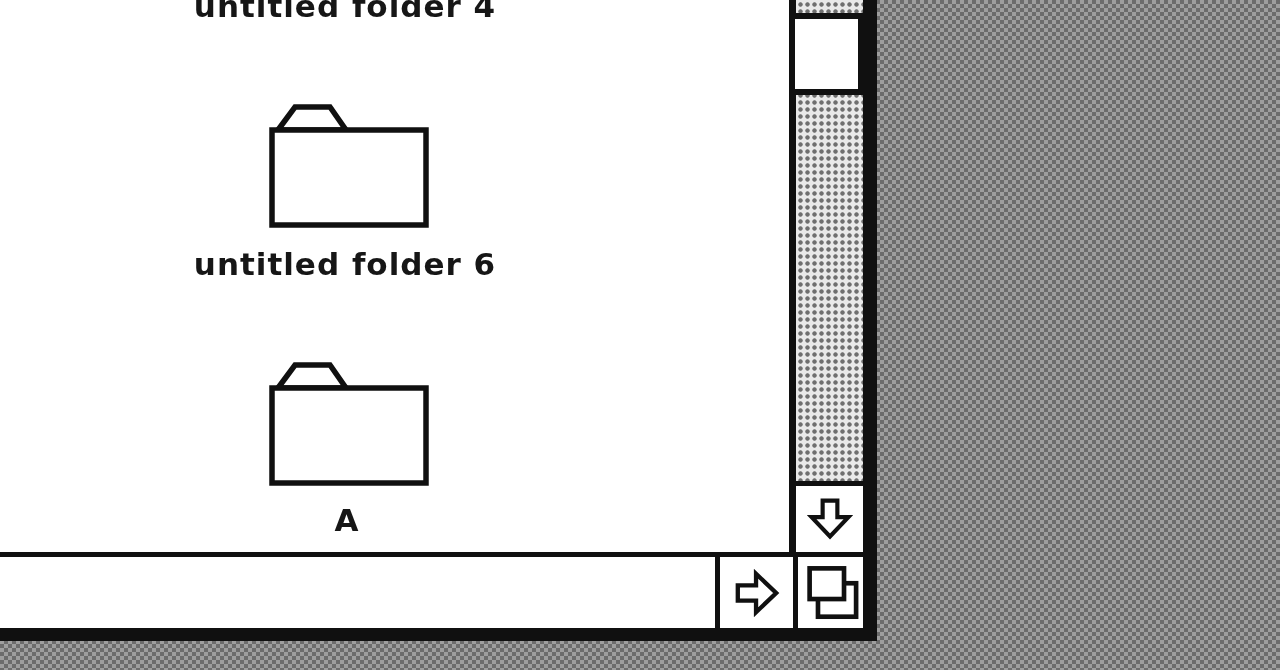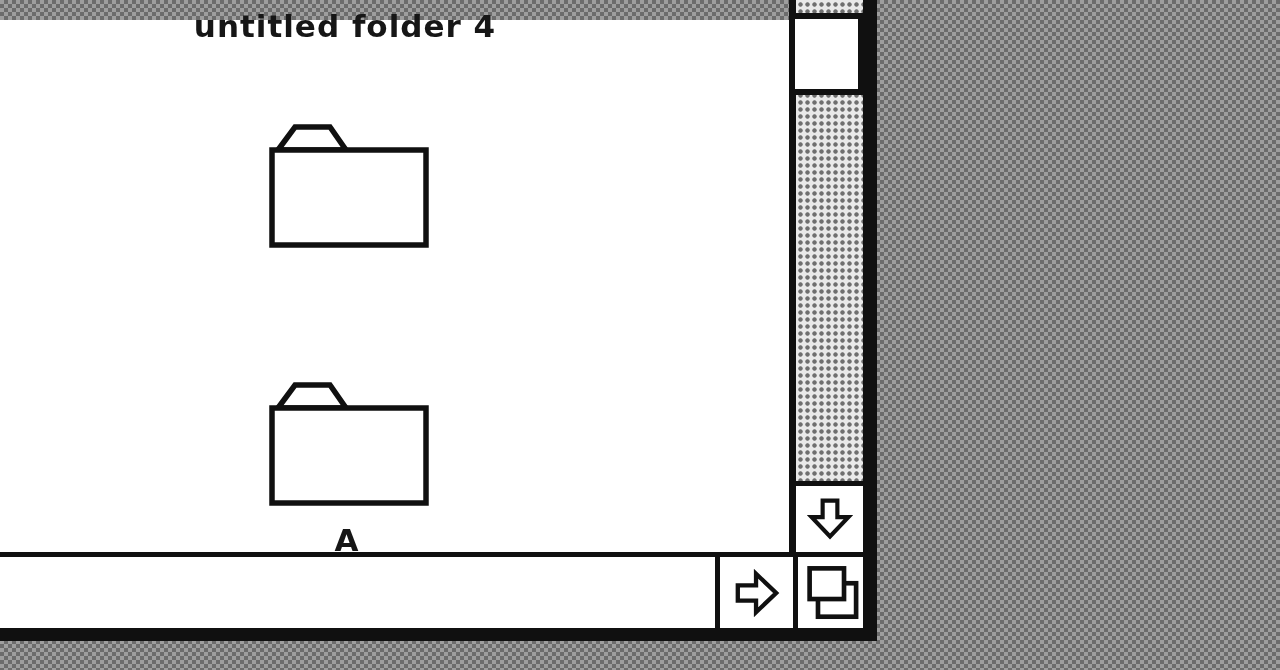--- a/index.html
+++ b/index.html
@@ -17,21 +17,21 @@
     width:1280px;height:670px;
     overflow:hidden;
     
     background:repeating-conic-gradient(var(--desktop-dark) 0% 25%, var(--desktop-light) 0% 50%);
     background-size:8px 8px;
     font-family:"DejaVu Sans","Liberation Sans",sans-serif;
   }
   .abs{position:absolute;box-sizing:border-box;}
 
   
-  .content{left:0;top:0;width:789px;height:552px;background:var(--window-bg);margin-top:20px;}
+  .content{left:0;top:0;width:789px;height:552px;background:var(--window-bg);}
 
   .icon-label{
     position:absolute;width:400px;text-align:center;
     font-weight:700;font-size:31px;line-height:38px;
     letter-spacing:1px;color:var(--text);
     white-space:nowrap;cursor:default;
   }
   .label-clipped{left:145px;top:-12px;line-height:36px;}
   .label-folder6{left:145px;top:245px;}
   .label-a{left:147px;top:501px;}
@@ -81,20 +81,21 @@
 <div class="screen">
 
   <div class="abs content">
 
     <div class="icon-label label-clipped">untitled folder 4</div>
 
     <svg class="folder-icon folder-icon-1" viewBox="0 0 164 130">
       <path d="M12 30 L29 7 L64 7 L80 30 Z"></path>
       <rect x="6" y="30" width="154" height="95"></rect>
     </svg>
+    <div class="icon-label label-folder6">untitled folder 6</div>
 
     <svg class="folder-icon folder-icon-2" viewBox="0 0 164 130">
       <path d="M12 30 L29 7 L64 7 L80 30 Z"></path>
       <rect x="6" y="30" width="154" height="95"></rect>
     </svg>
     <div class="icon-label label-a">A</div>
   </div>
 
   <div class="abs v-divider"></div>
   <div class="abs v-track"></div>

